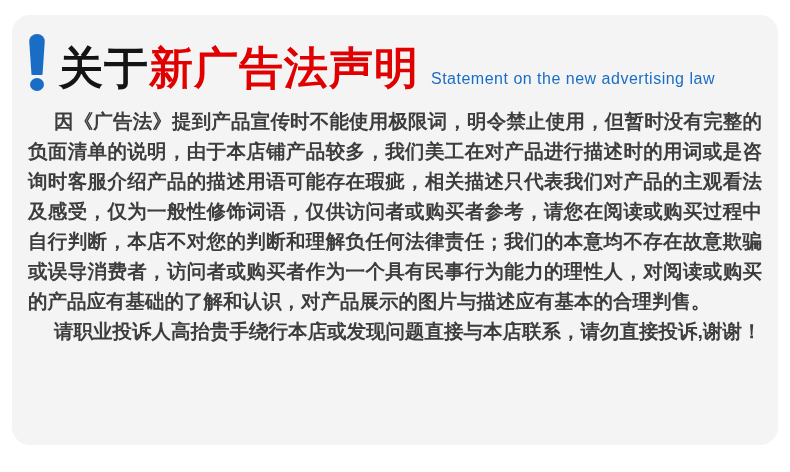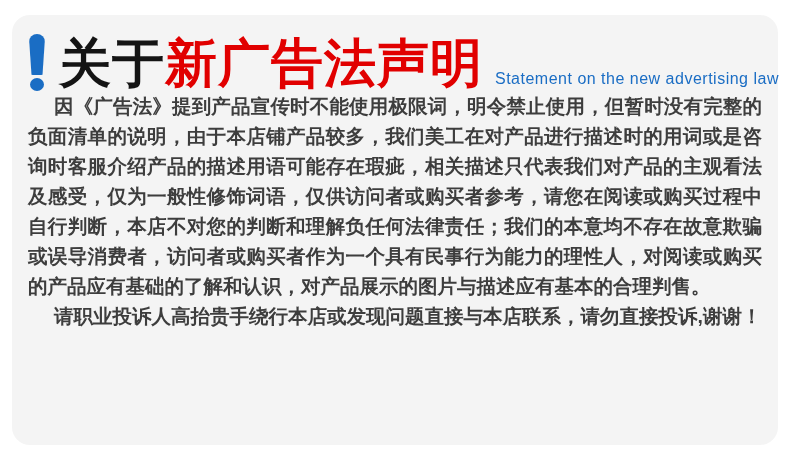--- a/index.html
+++ b/index.html
@@ -51,35 +51,36 @@
   .excl-dot {
     position: absolute;
     bottom: 0;
     left: 2px;
     width: 14px;
     height: 13px;
     background: var(--accent-blue, #1a6dc4);
     border-radius: 50%;
   }
   .title {
-    font-size: 52px;
+    font-size: 44px;
     font-weight: bold;
     line-height: 1.05;
     letter-spacing: 1px;
   }
   .title-prefix { color: var(--title-black, #141414); }
   .title-highlight { color: var(--accent-red, #e10000); }
   .subtitle {
     font-size: 16px;
     color: var(--accent-blue, #1a6dc4);
     margin-left: 12px;
     padding-bottom: 3px;
     letter-spacing: 0.5px;
   }
   .content {
+    margin-top: 15px;
     font-size: 19.5px;
     font-weight: bold;
     color: var(--body-text, #3d3d3d);
     line-height: 30px;
     text-align: justify;
     letter-spacing: 0;
   }
   .content p {
     margin: 0;
     text-indent: 26px;

